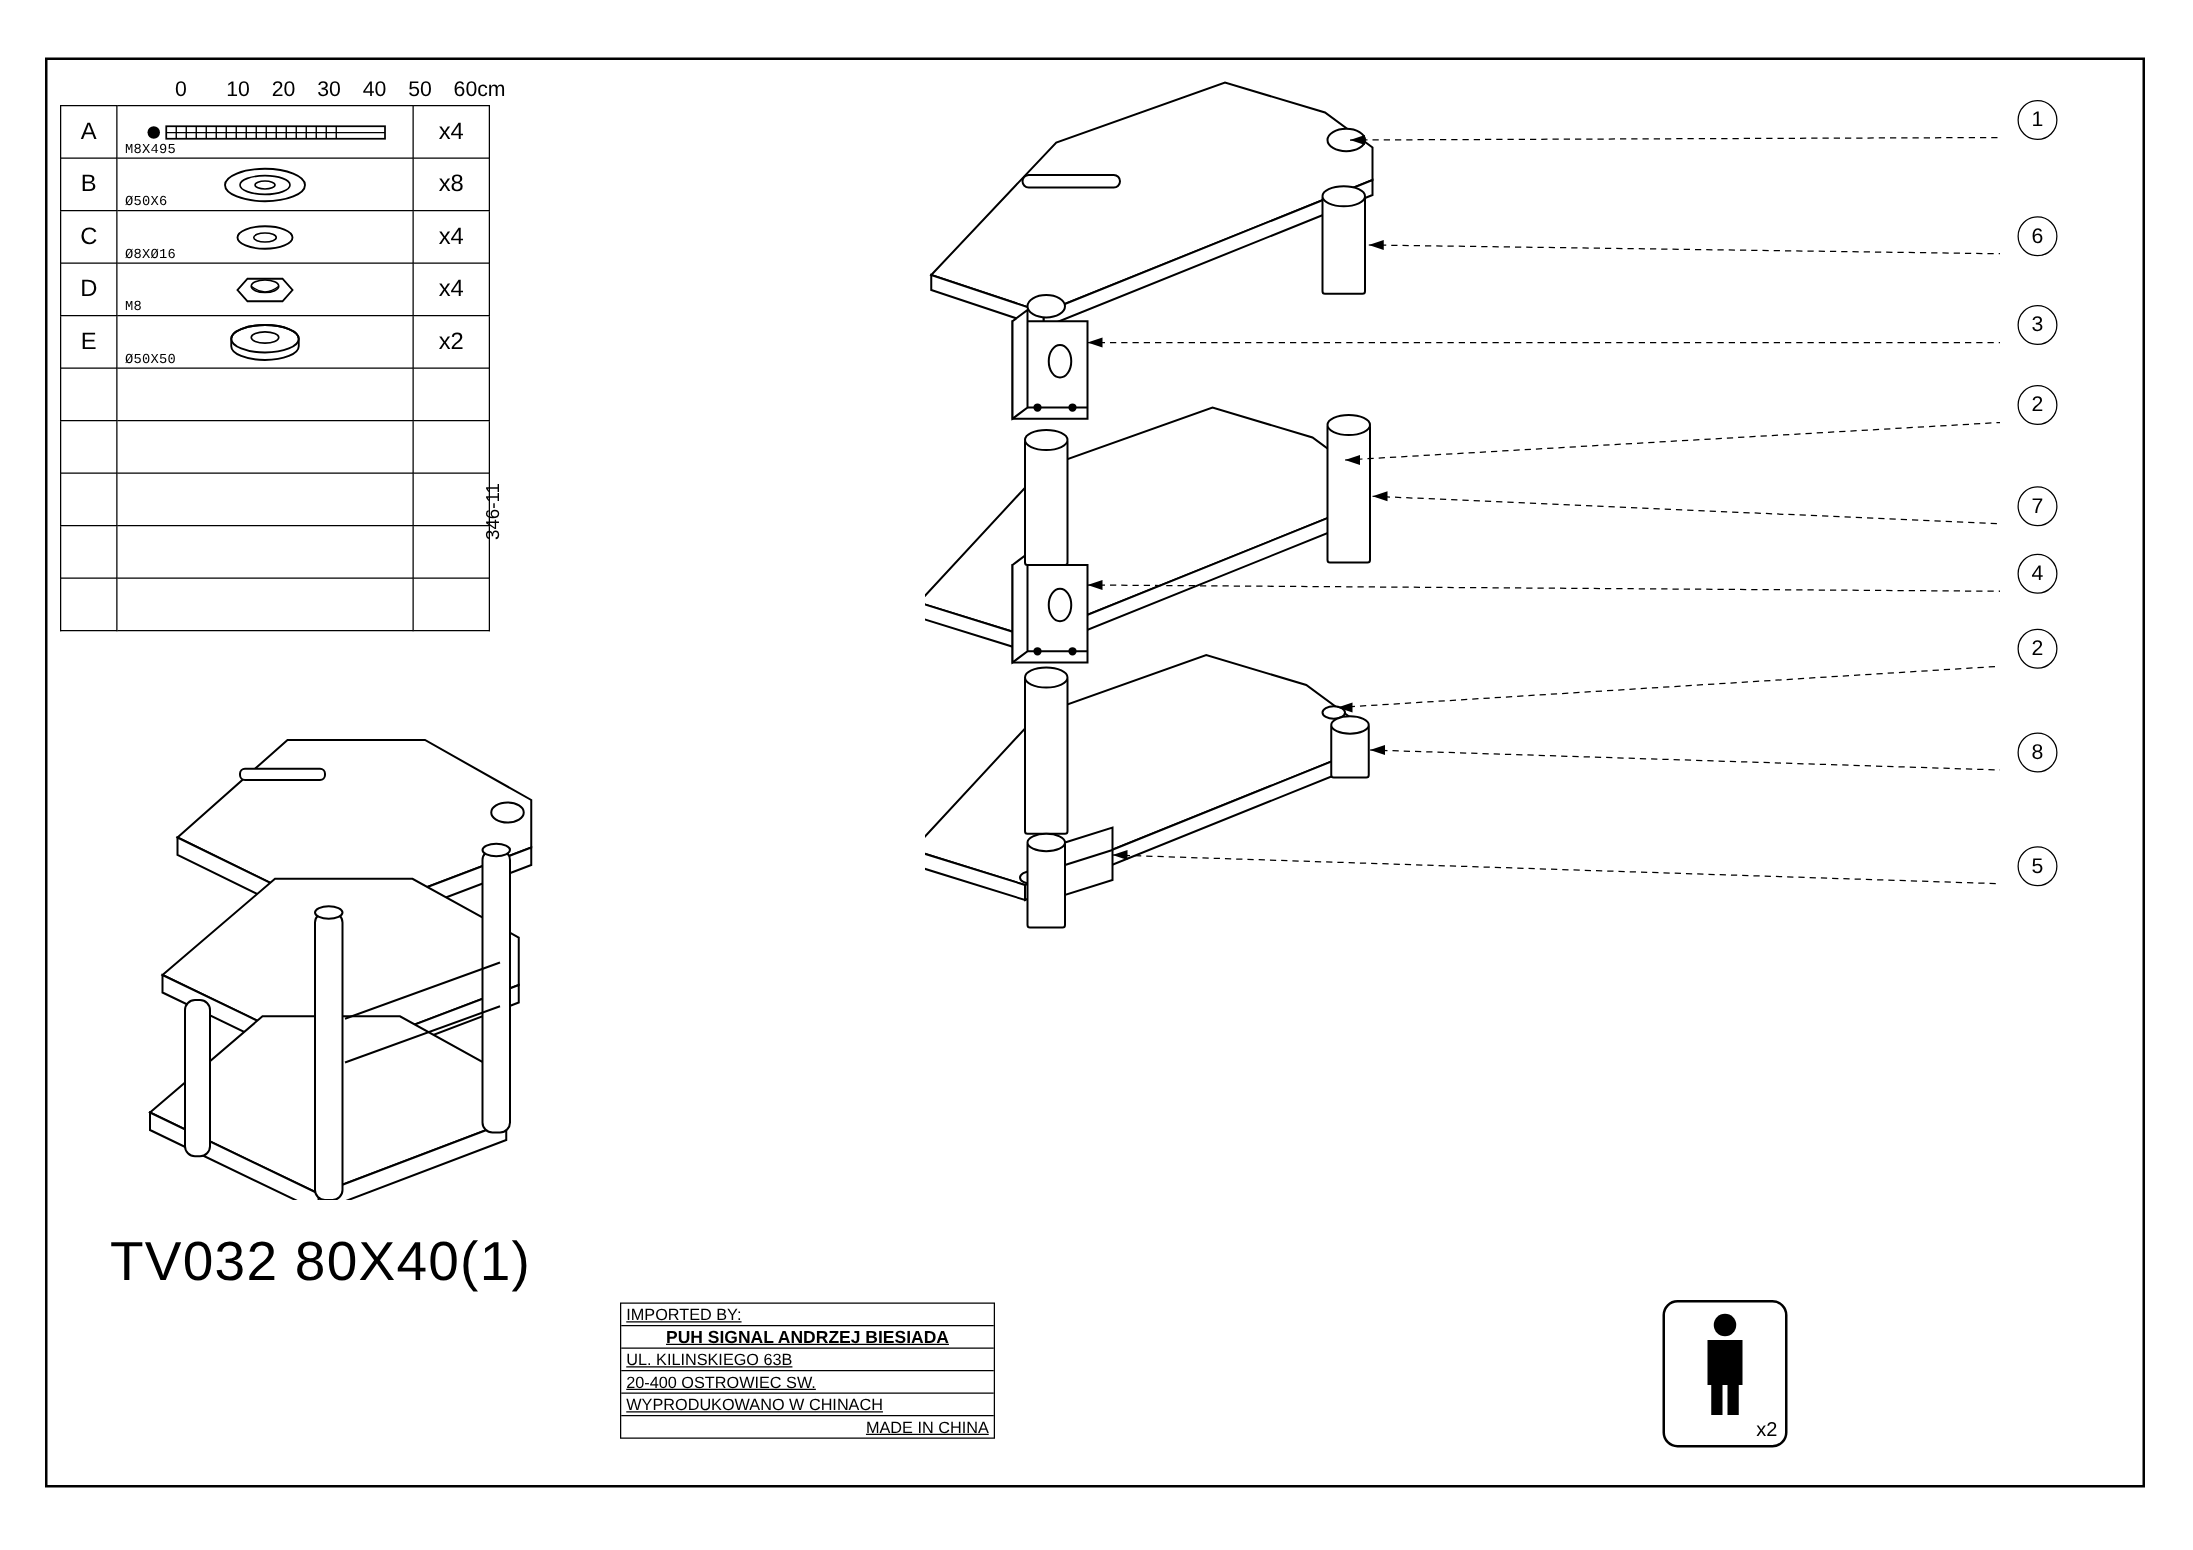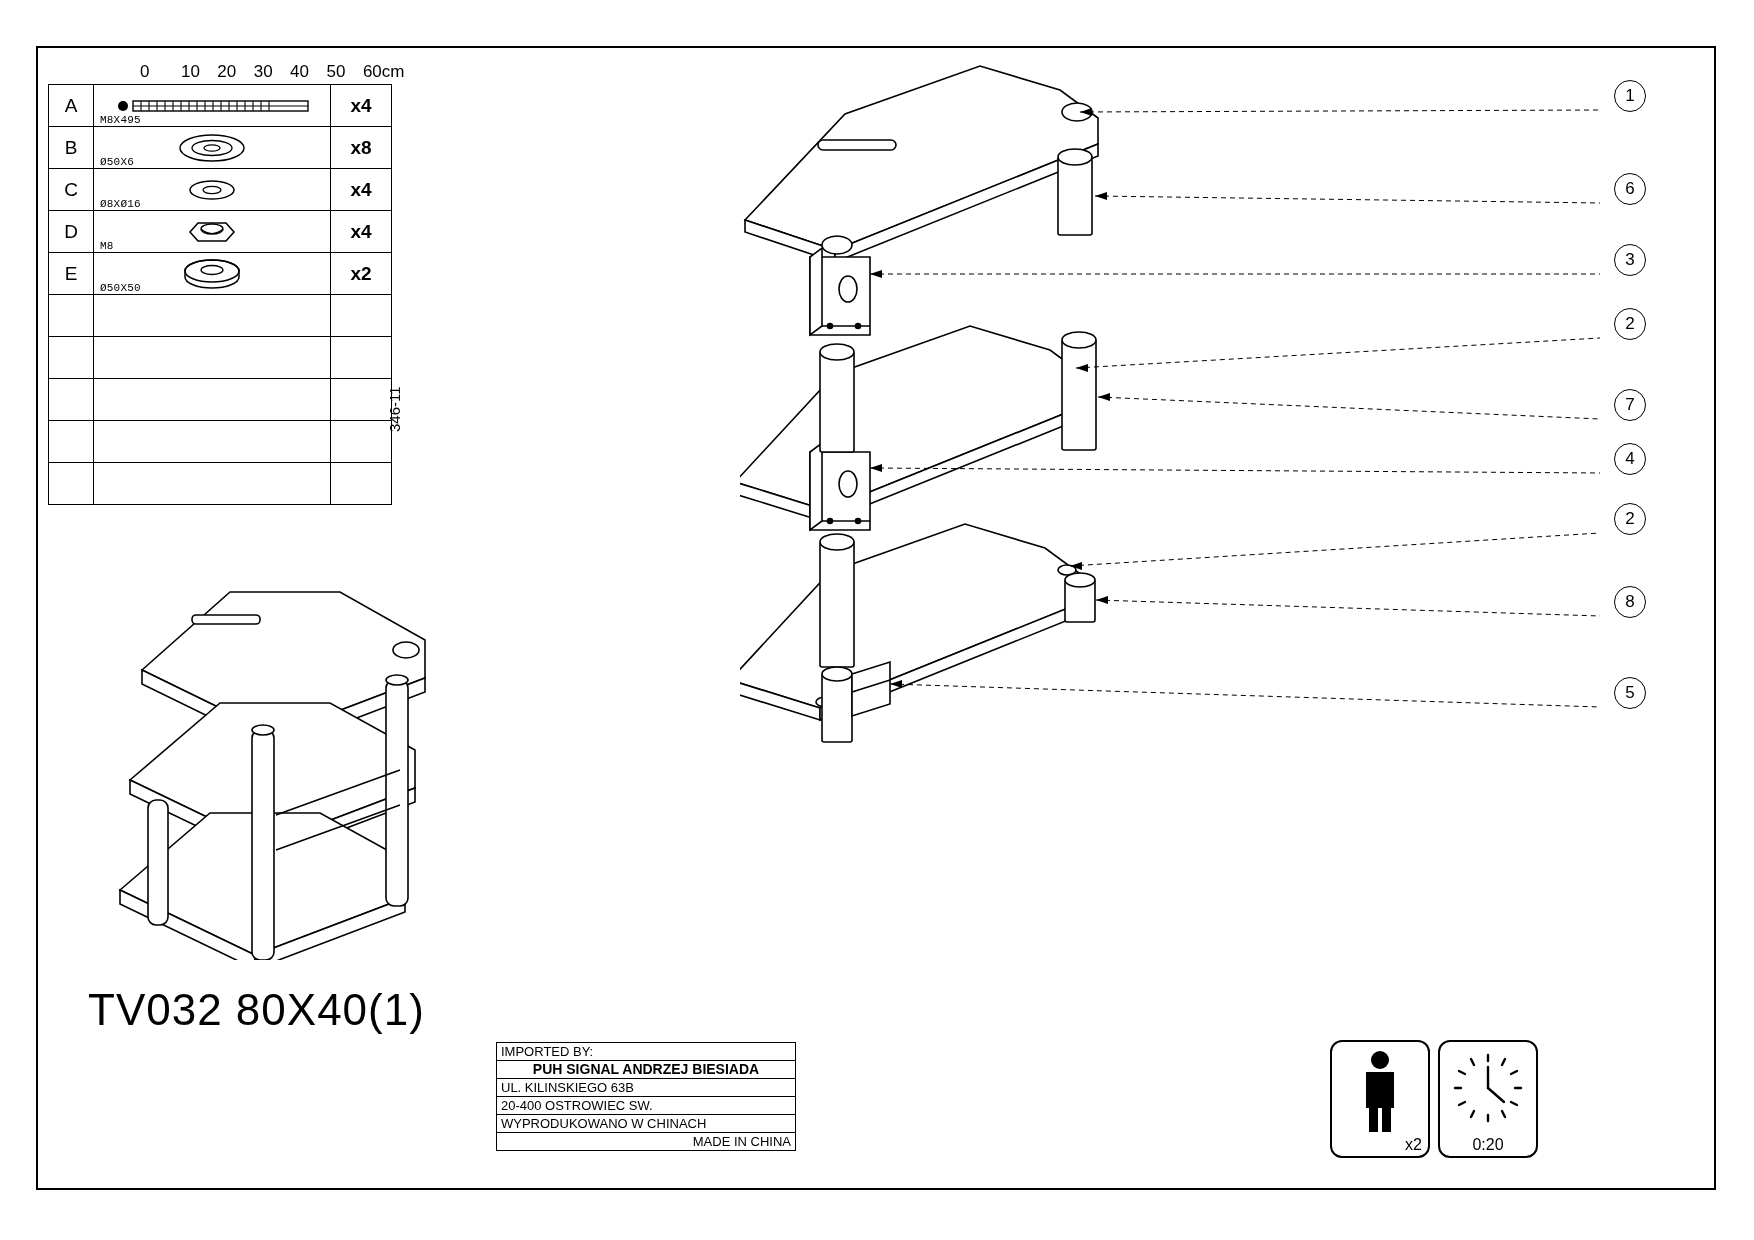--- a/index.html
+++ b/index.html
@@ -43,21 +43,21 @@
   .parts-table td {
     border: 1px solid #000;
     height: 41px;
     padding: 0;
     vertical-align: middle;
     text-align: center;
     font-size: 19px;
   }
   .col-letter { width: 44px; font-size: 21px; }
   .col-pic    { width: 236px; position: relative; }
-  .col-qty    { width: 60px; font-size: 19px; font-weight: bold; }
+  .col-qty    { width: 60px; font-size: 19px; }
   .pic-cell { position: relative; height: 41px; font-family: Liberation Mono, monospace; }
   .pic-label {
     position: absolute;
     left: 6px;
     bottom: 0px;
     font-size: 11px;
     letter-spacing: .2px;
   }
   .pic-art {
     position: absolute;
@@ -100,20 +100,21 @@
 
   
   .importer {
     position: absolute;
     left: 496px;
     top: 1042px;
     width: 300px;
     border: 1px solid #000;
     box-sizing: border-box;
     background: #fff;
+    text-decoration: underline;
   }
   .importer .row {
     border-bottom: 1px solid #000;
     font-size: 13px;
     padding: 1px 4px;
     line-height: 15px;
     white-space: nowrap;
   }
   .importer .row:last-child { border-bottom: none; text-align: right; }
   .importer .bold { font-weight: bold; font-size: 14px; text-align: center; }
@@ -461,39 +462,16 @@
         <svg width="44" height="86" viewBox="0 0 44 86">
           <circle cx="22" cy="12" r="9" fill="#000"></circle>
           <rect x="8" y="24" width="28" height="36" fill="#000"></rect>
           <rect x="11" y="60" width="9" height="24" fill="#000"></rect>
           <rect x="24" y="60" width="9" height="24" fill="#000"></rect>
         </svg>
       </div>
       <div class="cap">x2</div>
     </div>
 
-    <div class="info-box">
-      <div class="box-art">
-        <svg width="80" height="80" viewBox="0 0 80 80">
-          <g stroke="#000" stroke-width="2.4" fill="none" stroke-linecap="round">
-            <line x1="40" y1="7" x2="40" y2="13"></line>
-            <line x1="57" y1="11" x2="54" y2="17"></line>
-            <line x1="69" y1="23" x2="63" y2="26"></line>
-            <line x1="73" y1="40" x2="67" y2="40"></line>
-            <line x1="69" y1="57" x2="63" y2="54"></line>
-            <line x1="57" y1="69" x2="54" y2="63"></line>
-            <line x1="40" y1="73" x2="40" y2="67"></line>
-            <line x1="23" y1="69" x2="26" y2="63"></line>
-            <line x1="11" y1="57" x2="17" y2="54"></line>
-            <line x1="7" y1="40" x2="13" y2="40"></line>
-            <line x1="11" y1="23" x2="17" y2="26"></line>
-            <line x1="23" y1="11" x2="26" y2="17"></line>
-            <line x1="40" y1="40" x2="40" y2="19"></line>
-            <line x1="40" y1="40" x2="56" y2="54"></line>
-          </g>
-        </svg>
-      </div>
-      <div class="cap center">0:20</div>
-    </div>
 
   </div>
 
 </div>
 
 </body></html>

